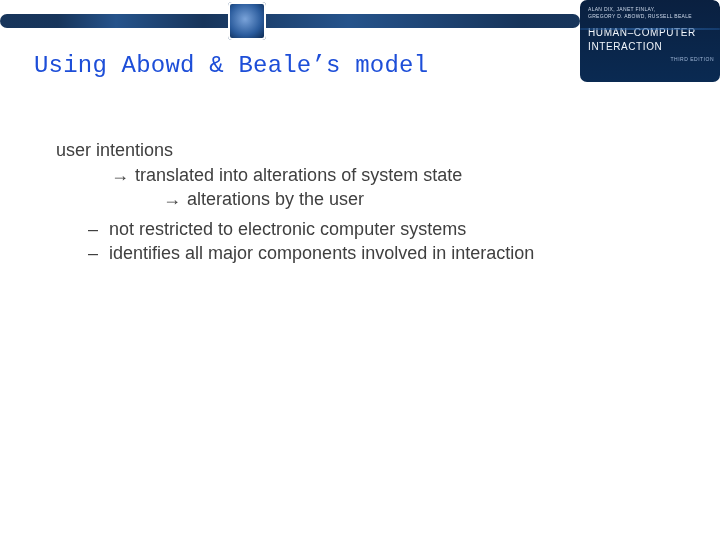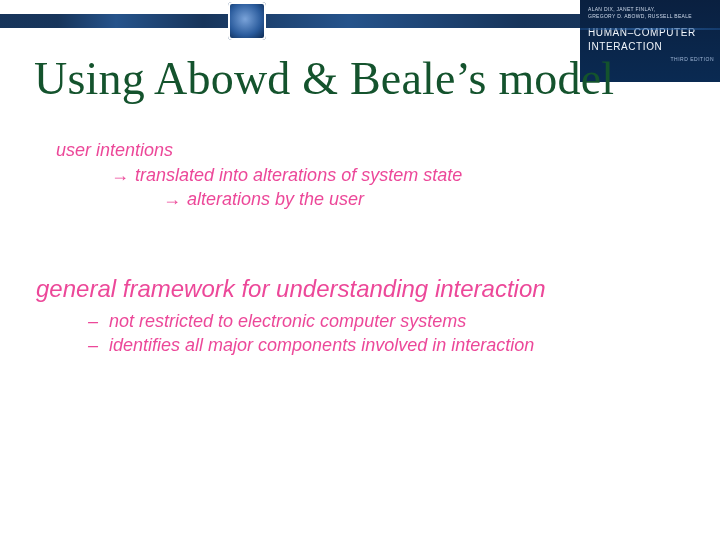--- a/index.html
+++ b/index.html
@@ -1,27 +1,27 @@
 <!DOCTYPE html>
 <html><head>
 <meta charset="utf-8">
 <style>
-  * { margin: 0; padding: 0; box-sizing: border-box; }
+  * { margin: 0; padding: 0; box-sizing: border-box; border-radius: 7px; }
   html, body { width: 720px; height: 540px; font-family: Verdana, Geneva, sans-serif; background: #fff; overflow: hidden; }
   .slide { position: relative; width: 720px; height: 540px; }
   .topbar { position: absolute; top: 0; left: 0; width: 720px; height: 42px; background: #fff; }
   .bar-stripe { position: absolute; top: 14px; left: 0; width: 580px; height: 14px; background: linear-gradient(90deg,#0b2a52 0%, #0b2a52 10%, #1a4a85 20%, #0b2a52 35%, #1a4a85 60%, #0b2a52 90%); opacity: 0.95; }
   .bar-logo { position: absolute; top: 2px; left: 228px; width: 38px; height: 38px; background: radial-gradient(circle at 45% 45%, #7aa3d9 0%, #2a5b9c 55%, #0c2a52 90%); border-radius: 4px; box-shadow: 0 0 0 2px #fff inset; }
   .book { position: absolute; top: 0; right: 0; width: 140px; height: 82px; background: linear-gradient(180deg,#0a2040 0%, #0a2a52 100%); color: #dfe9f5; font-size: 5px; letter-spacing: 0.3px; padding: 6px 6px 4px 8px; line-height: 1.4; }
   .book .authors { color: #cdd9ea; font-size: 5px; white-space: pre-line; }
   .book .booktitle { color: #f2f6fb; font-size: 10px; letter-spacing: 0.6px; margin-top: 6px; font-weight: 400; }
   .book .edition { color: #9fb6d6; font-size: 5px; margin-top: 2px; letter-spacing: 0.5px; text-align: right; }
   .book-stripe { position: absolute; left: 0; right: 0; top: 28px; height: 2px; background: linear-gradient(90deg,#1a4a85,#3a74b8,#1a4a85); opacity: .6; }
-  .title { position: absolute; top: 52px; left: 34px; font-family: Liberation Serif, serif; font-size: 46px; color: #14532d; letter-spacing: 0.2px; }
-  .content { position: absolute; top: 140px; left: 56px; right: 52px; color: #ec4899; font-style: italic; }
+  .title { position: absolute; top: 52px; left: 34px; font-family: Liberation Mono, monospace; font-size: 24px; color: #1d4ed8; letter-spacing: 0.2px; }
+  .content { position: absolute; top: 140px; left: 56px; right: 52px; color: #404040; }
   .lead1 { font-size: 18px; margin-bottom: 2px; }
   .step { font-size: 18px; line-height: 24px; }
   .step .arrow { font-family: "Segoe UI Symbol","Arial Unicode MS",sans-serif; font-size: 18px; display: inline-block; width: 20px; text-align: center; }
   .s1 { margin-left: 28px; }
   .s2 { margin-left: 54px; }
   .s3 { margin-left: 80px; }
   .s4 { margin-left: 106px; }
   .lead2 { font-size: 24px; margin-top: 64px; margin-left: -20px; }
   .bullets { margin-top: 6px; margin-left: 48px; }
   .bullets .row { font-size: 18px; line-height: 24px; }
@@ -54,21 +54,20 @@
 
     <div class="step s2">
       <span class="arrow">→</span>
       <span>translated into alterations of system state</span>
     </div>
     <div class="step s4">
       <span class="arrow">→</span>
       <span>alterations by the user</span>
     </div>
 
-    <div class="lead2">general framework for understanding interaction</div>
 
     <div class="bullets">
       <div class="row">
         <span class="dash">–</span>
         <span>not restricted to electronic computer systems</span>
       </div>
       <div class="row">
         <span class="dash">–</span>
         <span>identifies all major components involved in interaction</span>
       </div>

